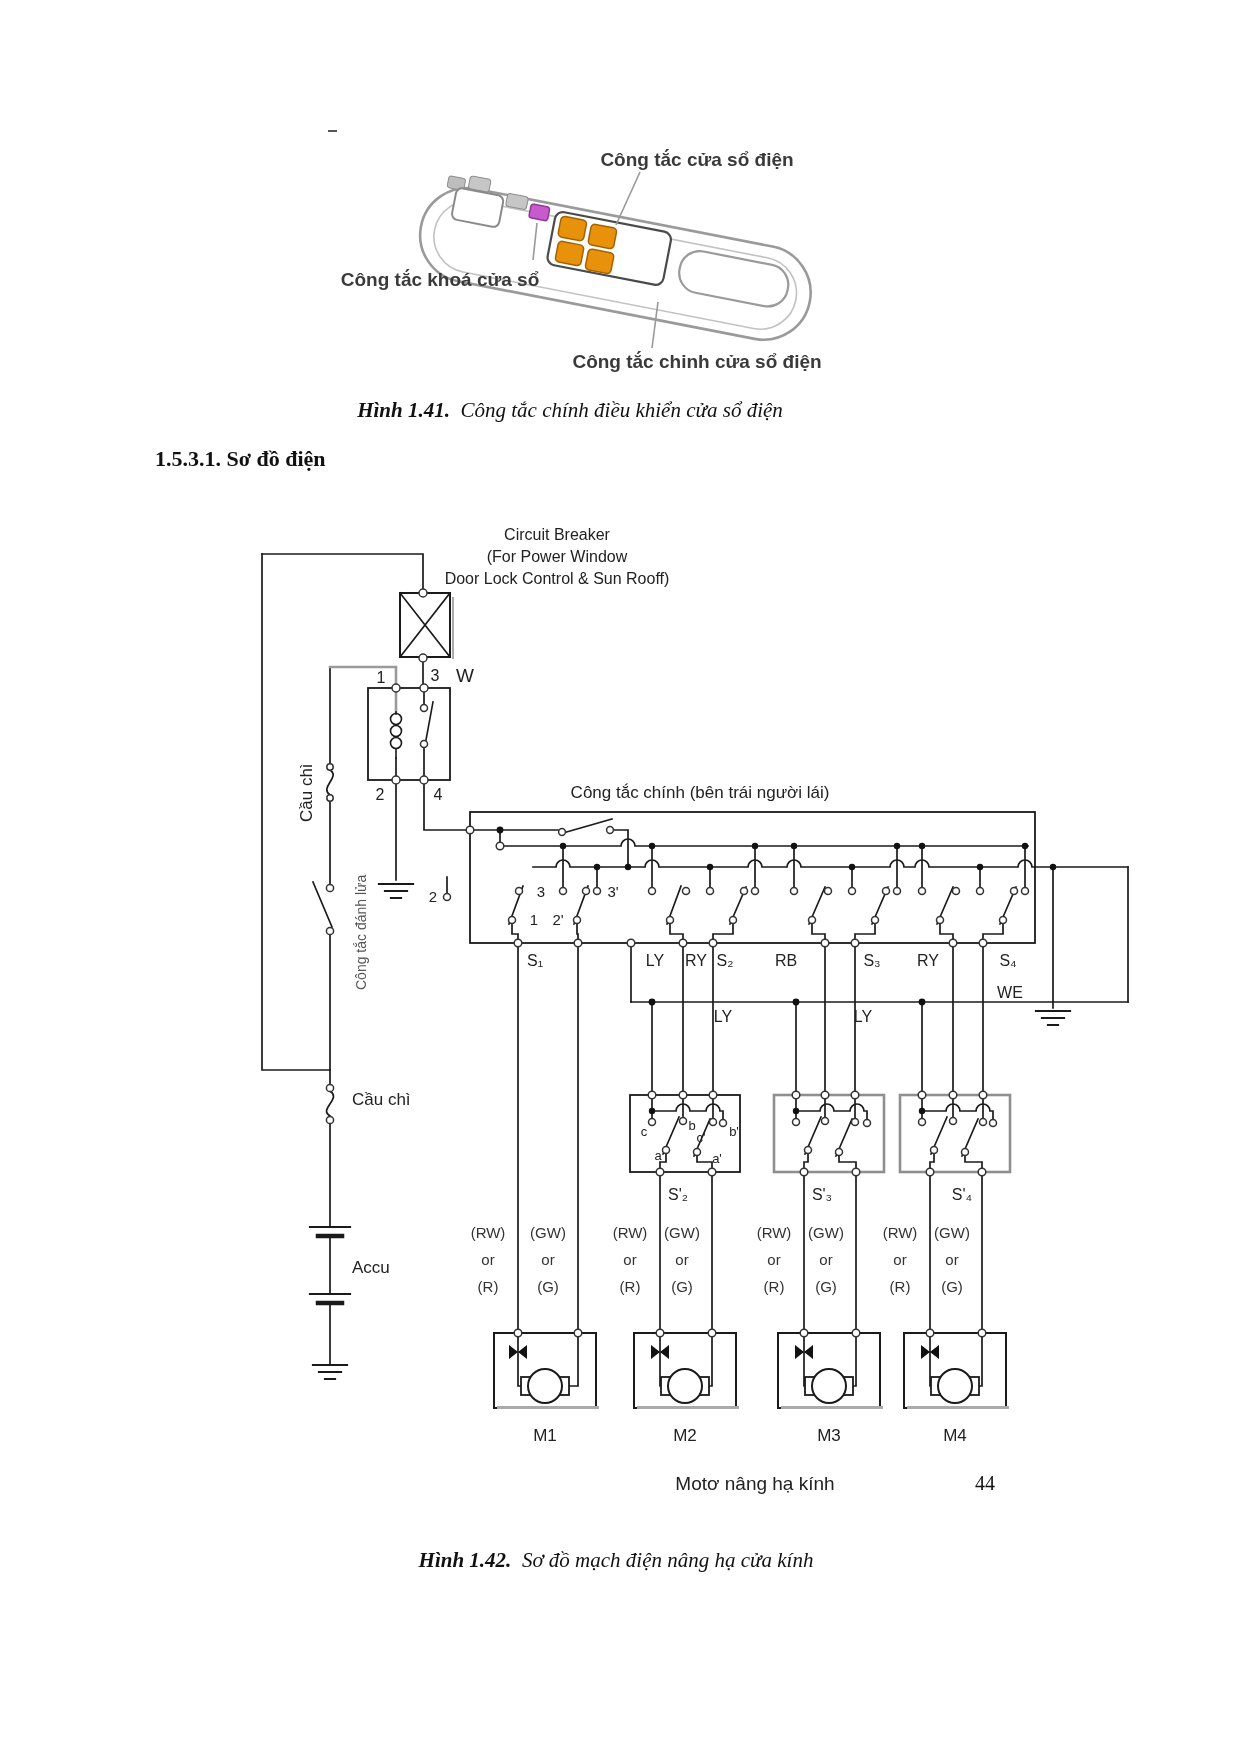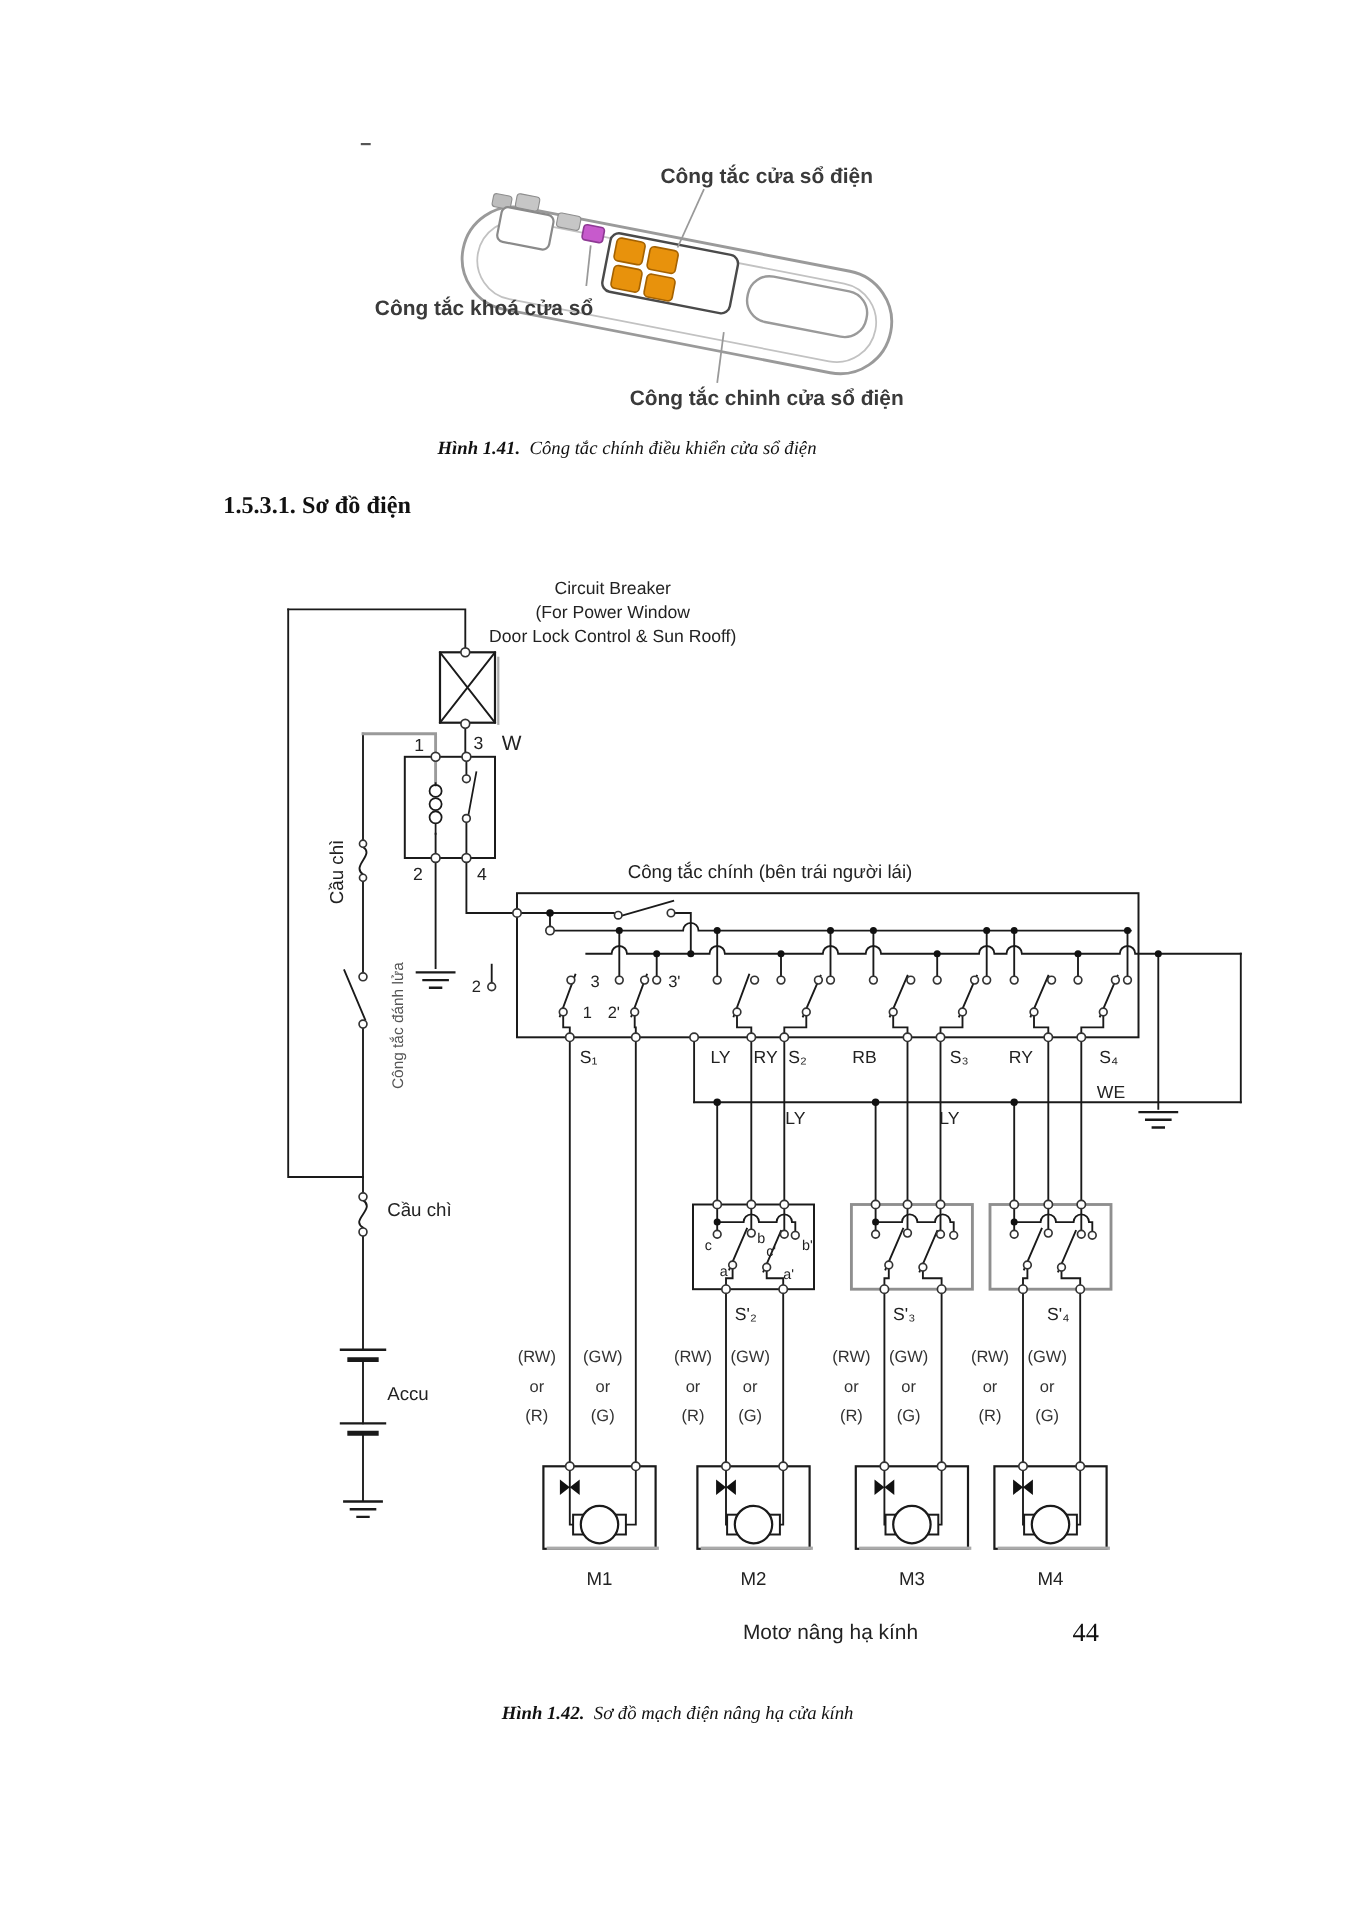--- a/index.html
+++ b/index.html
@@ -2,25 +2,25 @@
 <html><head>
 <meta charset="utf-8">
 <style>
   html,body{margin:0;padding:0;background:#fff;}
   .page{position:relative;width:1240px;height:1754px;background:#ffffff;overflow:hidden;
         font-family:"Liberation Serif",serif;color:#111;}
   svg{position:absolute;left:0;top:0;}
   svg text{font-family:"Liberation Sans",sans-serif;fill:#222;}
   .t15{font-size:15px;} .t16{font-size:16px;} .t17{font-size:17px;} .t19{font-size:19px;font-weight:bold;fill:#3a3a3a;}
   .wlbl{font-size:15px;fill:#333;}
-  .cap{position:absolute;font-family:"Liberation Serif",serif;font-size:17px;font-style:italic;text-align:center;}
+  .cap{position:absolute;font-family:"Liberation Serif",serif;font-size:21px;font-style:italic;text-align:center;}
   .cap b{font-weight:bold;}
   .heading{position:absolute;left:155px;top:446px;font-family:"Liberation Serif",serif;
-           font-size:22px;font-weight:bold;margin-left:48px;}
-  .pagenum{position:absolute;left:975px;top:1472px;font-size:24px;font-family:"Liberation Serif",serif;}
+           font-size:22px;font-weight:bold;}
+  .pagenum{position:absolute;left:975px;top:1472px;font-size:20px;font-family:"Liberation Serif",serif;}
 </style>
 </head>
 <body>
 
 <div class="page">
 
 <svg width="1240" height="1754" viewBox="0 0 1240 1754">
 
   <g>
     <path d="M328,131 H337" stroke="#555" stroke-width="2"></path>

